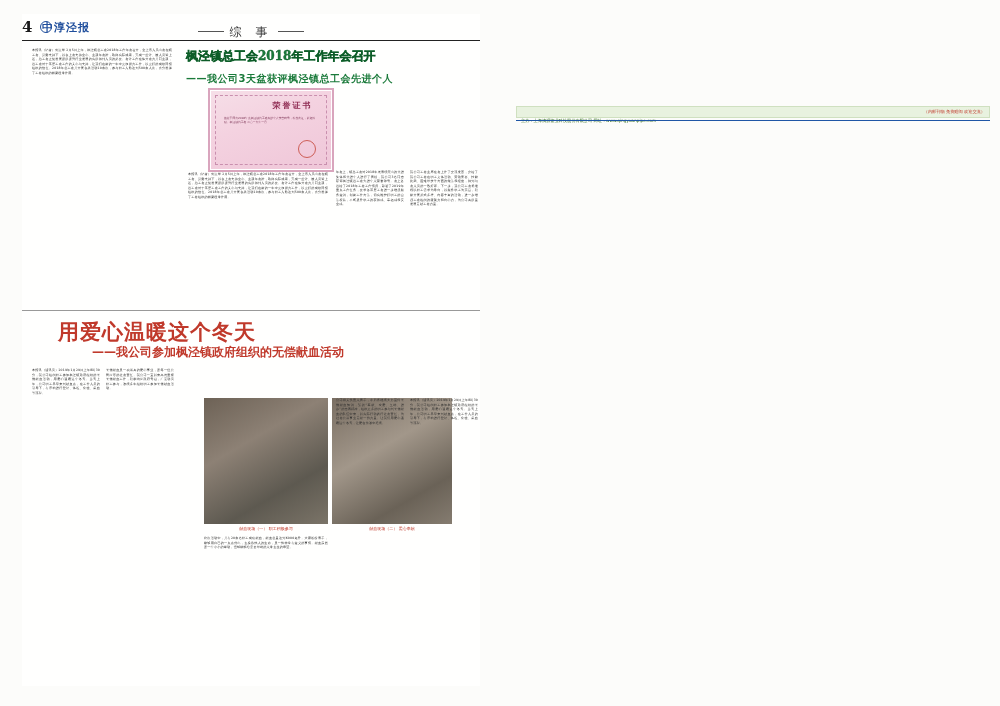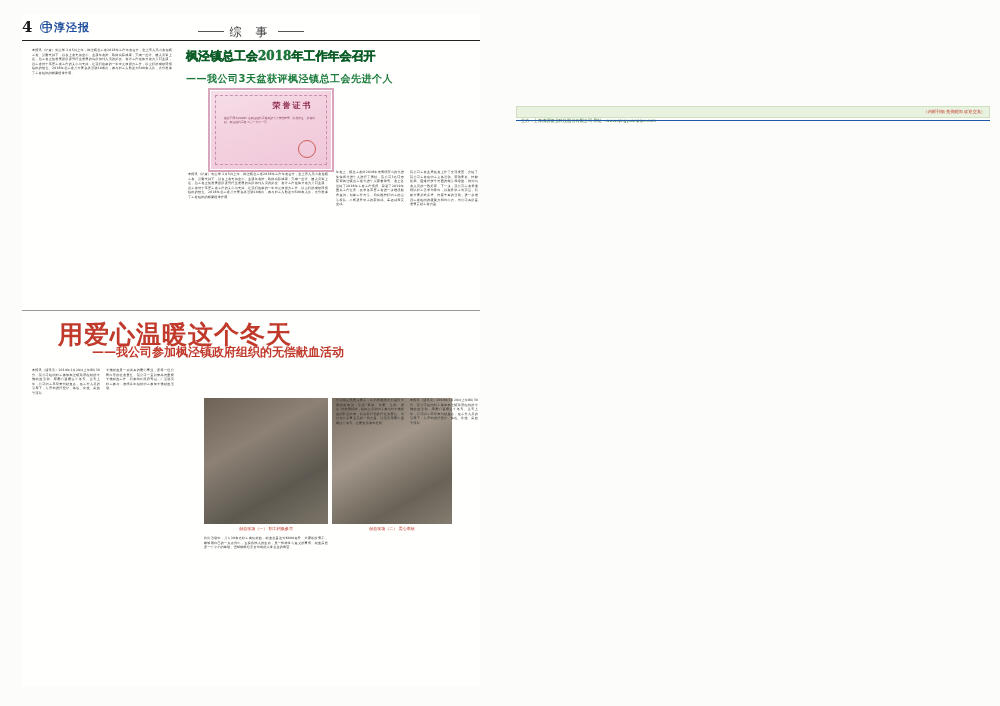--- a/index.html
+++ b/index.html
@@ -56,21 +56,21 @@
   }
   .cert-inner{position:absolute;inset:5px;border:1px dashed #c98fae;}
   .cert-title{position:absolute;left:0;right:0;top:10px;text-align:center;font-size:8px;color:#8e2b52;font-weight:bold;letter-spacing:2px;font-family:"DejaVu Serif","Liberation Serif",serif;margin-left:43px;}
   .cert-body{position:absolute;left:14px;right:14px;top:26px;font-size:2.8px;line-height:4.4px;color:#7d3556;word-break:break-all;}
   .cert-seal{position:absolute;right:16px;bottom:12px;width:16px;height:16px;border:1.4px solid #c0392b;border-radius:50%;opacity:.75;}
 
   
   .a2-title{
     position:absolute;left:58px;top:318px;width:330px;height:22px;
     font-family:"DejaVu Serif","Liberation Serif",serif;
-    font-size:25px;font-weight:bold;color:#c0392b;letter-spacing:1px;white-space:nowrap;
+    font-size:21px;font-weight:bold;color:#c0392b;letter-spacing:1px;white-space:nowrap;
   }
   .a2-sub{position:absolute;left:92px;top:344px;width:340px;font-size:12px;color:#c0392b;font-weight:bold;}
   .l-rule-mid{left:22px;top:310px;width:458px;height:1px;background:#999;}
 
   .photo{position:absolute;background:#b9b2a6;overflow:hidden;}
   .ph1{left:204px;top:398px;width:124px;height:126px;background:linear-gradient(150deg,#6d6256,#8d8175 35%,#5d5950 70%,#7b7468);}
   .ph2{left:332px;top:398px;width:120px;height:126px;background:linear-gradient(150deg,#7a6f63,#a2978a 40%,#6a6257 75%,#857c70);}
   .ph-cap{position:absolute;top:526px;font-size:4px;color:#c0392b;text-align:center;}
   .ph-cap1{left:204px;width:124px;}
   .ph-cap2{left:332px;width:120px;}

